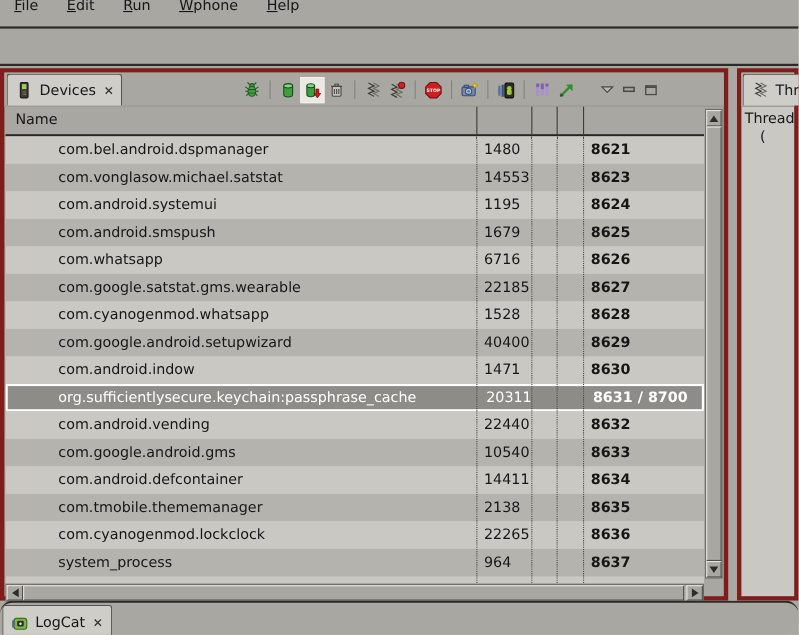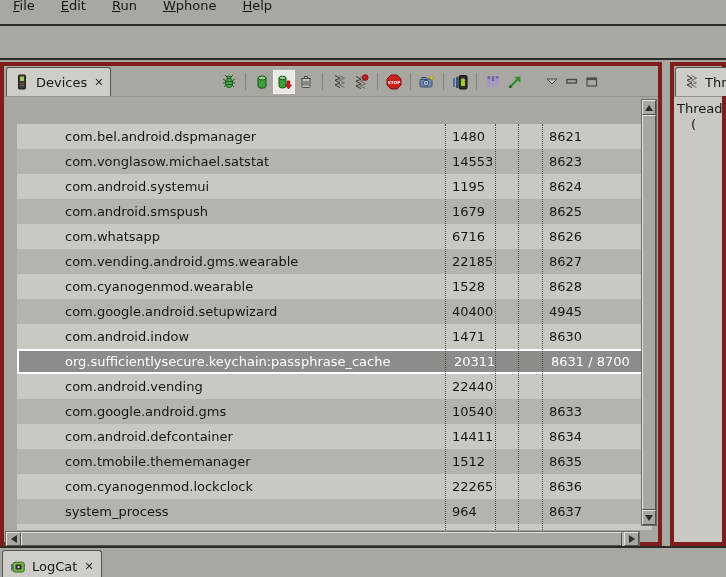--- a/index.html
+++ b/index.html
@@ -39,31 +39,31 @@
   .tool-active{background:#e9e8e3;box-shadow:0 0 0 1px #f3f2ee inset;}
   .tsep{width:1px;height:17px;background:#83827c;margin:0 5px;flex:0 0 auto;}
   .tool-sm{width:20px;}
   .grp-right{margin-left:16px;}
   
   .thead{position:absolute;top:31px;left:1px;width:635px;height:27px;
     background:var(--chrome,#a8a7a1);border-bottom:2px solid #262622;box-sizing:border-box;
     line-height:25px;cursor:default;}
   .thead .hlabel{padding-left:9px;}
   .tarea{position:absolute;top:58px;left:1px;width:635px;height:406px;
-    background:var(--row_light,#c9c8c3);overflow:hidden;margin-left:12px;}
+    background:var(--row_light,#c9c8c3);overflow:hidden;}
   .trow{height:25px;line-height:25px;display:flex;box-sizing:border-box;white-space:nowrap;cursor:default;}
   .trow.light{background:var(--row_light,#c9c8c3);}
   .trow.dark{background:var(--row_dark,#b4b3ae);}
   .trow.sel{background:var(--selection_bg,#8d8c88);color:var(--selection_text,#fff);
     border:2px solid #fff;line-height:21px;}
   .c-name{width:428px;padding-left:48px;box-sizing:border-box;overflow:hidden;}
   .c-pid{width:50px;padding-left:7px;box-sizing:border-box;}
   .c-a{width:23px;}
   .c-b{width:24px;}
-  .c-port{flex:1;padding-left:7px;box-sizing:border-box;}
+  .c-port{flex:1;padding-left:7px;box-sizing:border-box;font-weight:bold;}
   .trow.sel .c-name{padding-left:46px;}
   .vline{position:absolute;top:0;bottom:0;width:0;border-left:1px dotted #4b4b45;pointer-events:none;}
   .vline-h{position:absolute;top:0;bottom:0;width:0;border-left:1px solid #3c3c36;pointer-events:none;}
   .vl1{left:428px;} .vl2{left:478px;} .vl3{left:501px;} .vl4{left:525px;}
   
   .sb-btn{background:var(--chrome,#a8a7a1);border:1px solid;border-color:#e6e5e0 #504f4a #504f4a #e6e5e0;
     box-sizing:border-box;display:flex;align-items:center;justify-content:center;}
   .sb-thumb{background:var(--chrome,#a8a7a1);border:1px solid;border-color:#e6e5e0 #504f4a #504f4a #e6e5e0;box-sizing:border-box;}
   .vsb{position:absolute;left:637px;top:33px;width:16px;height:427px;
     background:#b6b5b0;border:1px solid #6b6a65;box-sizing:border-box;display:flex;flex-direction:column;}
@@ -76,21 +76,21 @@
   .tri-up{width:0;height:0;border-left:4px solid transparent;border-right:4px solid transparent;border-bottom:6px solid #2d2d29;}
   .tri-down{width:0;height:0;border-left:4px solid transparent;border-right:4px solid transparent;border-top:6px solid #2d2d29;}
   .tri-left{width:0;height:0;border-top:4px solid transparent;border-bottom:4px solid transparent;border-right:6px solid #2d2d29;}
   .tri-right{width:0;height:0;border-top:4px solid transparent;border-bottom:4px solid transparent;border-left:6px solid #2d2d29;}
   
   .threads-line1{position:absolute;top:35px;left:3px;white-space:nowrap;}
   .threads-line2{position:absolute;top:51px;left:17px;white-space:nowrap;}
   .panel-right .ctab{left:1px;width:90px;}
   
   .bottombar{position:absolute;top:546px;left:0;width:726px;height:31px;
-    border-top:2px solid #2b2b27;box-sizing:border-box;background:var(--chrome,#a8a7a1);}
+    border-top:2px solid #2b2b27;box-sizing:border-box;background:var(--chrome,#a8a7a1);border-radius:12px;}
   .bottombar .ctab{left:2px;top:2px;height:32px;}
 </style>
 </head>
 <body style="--chrome: #a8a7a1; --row_light: #c9c8c3; --row_dark: #b4b3ae; --selection_bg: #8d8c88; --selection_text: #ffffff; --stop_red: #cc1f1f; --heap_green: #3f9e3f;">
 
 <div class="menubar">
   <div class="menu-item"><span class="mn">F</span><span>ile</span></div>
   <div class="menu-item"><span class="mn">E</span><span>dit</span></div>
   <div class="menu-item"><span class="mn">R</span><span>un</span></div>
   <div class="menu-item"><span class="mn">W</span><span>phone</span></div>
@@ -229,20 +229,27 @@
         </div>
         <div class="tool tool-sm">
           <svg viewBox="0 0 12 10" style="width:12px;height:10px;">
               <rect x="1" y="1" width="9.5" height="8" fill="none" stroke="#4a4a46" stroke-width="1.2"></rect>
               <line x1="1" y1="2.2" x2="10.5" y2="2.2" stroke="#4a4a46" stroke-width="1.8"></line>
             </svg>
         </div>
       </div>
     </div>
 
+    <div class="thead">
+      <span class="hlabel">Name</span>
+      <div class="vline-h vl1"></div>
+      <div class="vline-h vl2"></div>
+      <div class="vline-h vl3"></div>
+      <div class="vline-h vl4"></div>
+    </div>
 
     <div class="tarea">
       <div>
           <div class="trow light">
     <span class="c-name">com.bel.android.dspmanager</span>
     <span class="c-pid">1480</span>
     <span class="c-a"></span>
     <span class="c-b"></span>
     <span class="c-port">8621</span>
   </div>
@@ -268,77 +275,78 @@
     <span class="c-port">8625</span>
   </div>
           <div class="trow light">
     <span class="c-name">com.whatsapp</span>
     <span class="c-pid">6716</span>
     <span class="c-a"></span>
     <span class="c-b"></span>
     <span class="c-port">8626</span>
   </div>
           <div class="trow dark">
-    <span class="c-name">com.vending.android.gms.wearable</span>
+    <span class="c-name">com.google.satstat.gms.wearable</span>
     <span class="c-pid">22185</span>
     <span class="c-a"></span>
     <span class="c-b"></span>
     <span class="c-port">8627</span>
   </div>
           <div class="trow light">
-    <span class="c-name">com.cyanogenmod.wearable</span>
+    <span class="c-name">com.cyanogenmod.whatsapp</span>
     <span class="c-pid">1528</span>
     <span class="c-a"></span>
     <span class="c-b"></span>
     <span class="c-port">8628</span>
   </div>
           <div class="trow dark">
     <span class="c-name">com.google.android.setupwizard</span>
     <span class="c-pid">40400</span>
     <span class="c-a"></span>
     <span class="c-b"></span>
-    <span class="c-port">4945</span>
+    <span class="c-port">8629</span>
   </div>
           <div class="trow light">
     <span class="c-name">com.android.indow</span>
     <span class="c-pid">1471</span>
     <span class="c-a"></span>
     <span class="c-b"></span>
     <span class="c-port">8630</span>
   </div>
           <div class="trow sel">
     <span class="c-name">org.sufficientlysecure.keychain:passphrase_cache</span>
     <span class="c-pid">20311</span>
     <span class="c-a"></span>
     <span class="c-b"></span>
     <span class="c-port">8631 / 8700</span>
   </div>
           <div class="trow light">
     <span class="c-name">com.android.vending</span>
     <span class="c-pid">22440</span>
     <span class="c-a"></span>
     <span class="c-b"></span>
+    <span class="c-port">8632</span>
   </div>
           <div class="trow dark">
     <span class="c-name">com.google.android.gms</span>
     <span class="c-pid">10540</span>
     <span class="c-a"></span>
     <span class="c-b"></span>
     <span class="c-port">8633</span>
   </div>
           <div class="trow light">
     <span class="c-name">com.android.defcontainer</span>
     <span class="c-pid">14411</span>
     <span class="c-a"></span>
     <span class="c-b"></span>
     <span class="c-port">8634</span>
   </div>
           <div class="trow dark">
     <span class="c-name">com.tmobile.thememanager</span>
-    <span class="c-pid">1512</span>
+    <span class="c-pid">2138</span>
     <span class="c-a"></span>
     <span class="c-b"></span>
     <span class="c-port">8635</span>
   </div>
           <div class="trow light">
     <span class="c-name">com.cyanogenmod.lockclock</span>
     <span class="c-pid">22265</span>
     <span class="c-a"></span>
     <span class="c-b"></span>
     <span class="c-port">8636</span>

